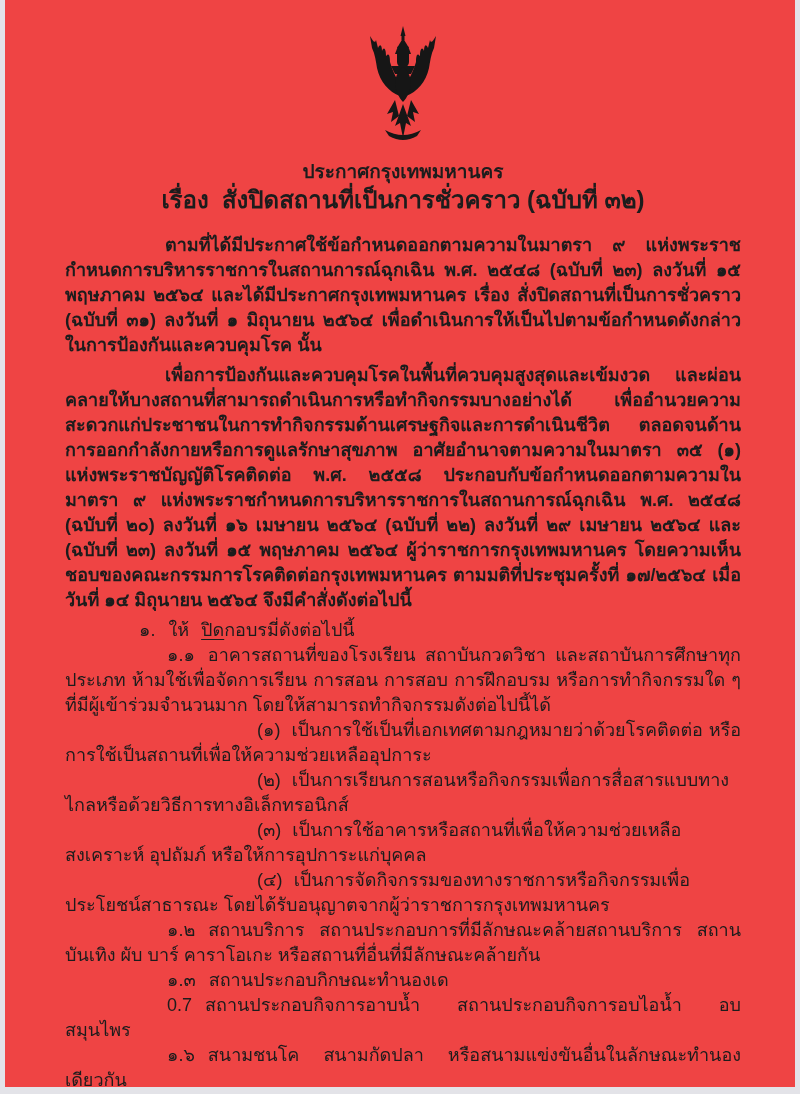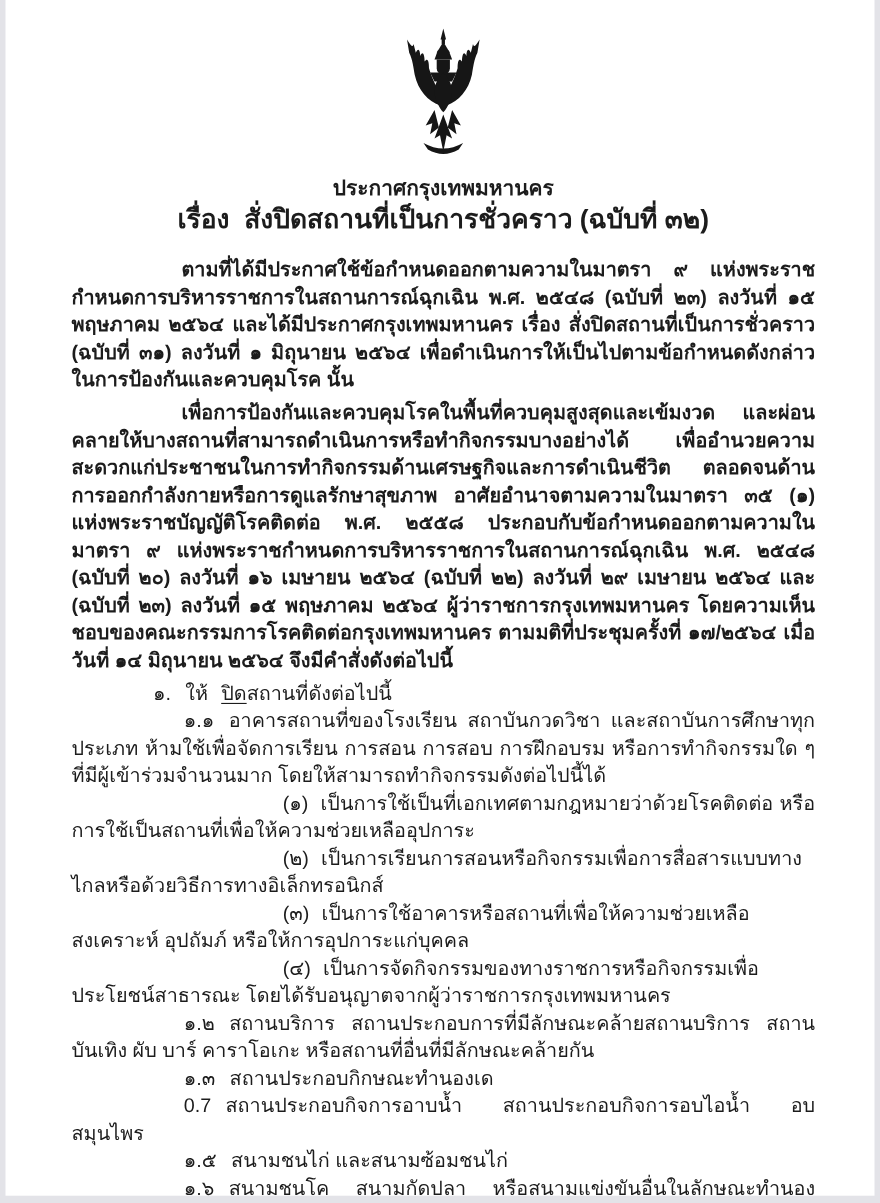--- a/index.html
+++ b/index.html
@@ -7,21 +7,21 @@
     width:800px;height:1094px;
     background:#e3e3e8;
     overflow:hidden;
     font-family:"Liberation Sans","DejaVu Sans",sans-serif;
     color:#1c1c1c;
     position:relative;
   }
   .page{
     position:absolute;left:5px;top:0;
     width:790px;height:1087px;
-    background:#ffffff;
+    background:#ef4444;
     box-sizing:border-box;
     padding:0 54px 0 60px;
   }
   .emblem-wrap{text-align:center;padding-top:26px;height:120px;}
   .title{
     font-size:19px;font-weight:700;text-align:center;
     margin:12px 0 0;line-height:27px;
   }
   .subject{
     font-size:24px;font-weight:700;text-align:center;
@@ -70,36 +70,35 @@
 
   <h1 class="title">ประกาศกรุงเทพมหานคร</h1>
   <h2 class="subject">เรื่อง  สั่งปิดสถานที่เป็นการชั่วคราว (ฉบับที่ ๓๒)</h2>
 
   <div class="body-text">
 
     <p class="para indent">ตามที่ได้มีประกาศใช้ข้อกำหนดออกตามความในมาตรา ๙ แห่งพระราชกำหนดการบริหารราชการในสถานการณ์ฉุกเฉิน พ.ศ. ๒๕๔๘ (ฉบับที่ ๒๓) ลงวันที่ ๑๕ พฤษภาคม ๒๕๖๔ และได้มีประกาศกรุงเทพมหานคร เรื่อง สั่งปิดสถานที่เป็นการชั่วคราว (ฉบับที่ ๓๑) ลงวันที่ ๑ มิถุนายน ๒๕๖๔ เพื่อดำเนินการให้เป็นไปตามข้อกำหนดดังกล่าว ในการป้องกันและควบคุมโรค นั้น</p>
 
     <p class="para indent gap">เพื่อการป้องกันและควบคุมโรคในพื้นที่ควบคุมสูงสุดและเข้มงวด และผ่อนคลายให้บางสถานที่สามารถดำเนินการหรือทำกิจกรรมบางอย่างได้ เพื่ออำนวยความสะดวกแก่ประชาชนในการทำกิจกรรมด้านเศรษฐกิจและการดำเนินชีวิต ตลอดจนด้านการออกกำลังกายหรือการดูแลรักษาสุขภาพ อาศัยอำนาจตามความในมาตรา ๓๕ (๑) แห่งพระราชบัญญัติโรคติดต่อ พ.ศ. ๒๕๕๘ ประกอบกับข้อกำหนดออกตามความในมาตรา ๙ แห่งพระราชกำหนดการบริหารราชการในสถานการณ์ฉุกเฉิน พ.ศ. ๒๕๔๘ (ฉบับที่ ๒๐) ลงวันที่ ๑๖ เมษายน ๒๕๖๔ (ฉบับที่ ๒๒) ลงวันที่ ๒๙ เมษายน ๒๕๖๔ และ (ฉบับที่ ๒๓) ลงวันที่ ๑๕ พฤษภาคม ๒๕๖๔ ผู้ว่าราชการกรุงเทพมหานคร โดยความเห็นชอบของคณะกรรมการโรคติดต่อกรุงเทพมหานคร ตามมติที่ประชุมครั้งที่ ๑๗/๒๕๖๔ เมื่อวันที่ ๑๔ มิถุนายน ๒๕๖๔ จึงมีคำสั่งดังต่อไปนี้</p>
 
-    <p class="clause"><span class="no">๑.</span><span>ให้</span><span class="u">ปิด</span><span>สถานที่ดังต่อไปนี้</span></p>
+    <p class="clause"><span class="no">๑.</span><span>ให้</span><span class="u">ปิด</span><span>กอบรมี่ดังต่อไปนี้</span></p>
 
     <p class="para item"><span class="no">๑.๑</span><span>อาคารสถานที่ของโรงเรียน สถาบันกวดวิชา และสถาบันการศึกษาทุกประเภท ห้ามใช้เพื่อจัดการเรียน การสอน การสอบ การฝึกอบรม หรือการทำกิจกรรมใด ๆ ที่มีผู้เข้าร่วมจำนวนมาก โดยให้สามารถทำกิจกรรมดังต่อไปนี้ได้</span></p>
 
     <p class="para sub"><span class="no-sub">(๑)</span><span>เป็นการใช้เป็นที่เอกเทศตามกฎหมายว่าด้วยโรคติดต่อ หรือการใช้เป็นสถานที่เพื่อให้ความช่วยเหลืออุปการะ</span></p>
 
     <p class="para sub"><span class="no-sub">(๒)</span><span>เป็นการเรียนการสอนหรือกิจกรรมเพื่อการสื่อสารแบบทางไกลหรือด้วยวิธีการทางอิเล็กทรอนิกส์</span></p>
 
     <p class="para sub"><span class="no-sub">(๓)</span><span>เป็นการใช้อาคารหรือสถานที่เพื่อให้ความช่วยเหลือ สงเคราะห์ อุปถัมภ์ หรือให้การอุปการะแก่บุคคล</span></p>
 
     <p class="para sub"><span class="no-sub">(๔)</span><span>เป็นการจัดกิจกรรมของทางราชการหรือกิจกรรมเพื่อประโยชน์สาธารณะ โดยได้รับอนุญาตจากผู้ว่าราชการกรุงเทพมหานคร</span></p>
 
     <p class="para item"><span class="no">๑.๒</span><span>สถานบริการ สถานประกอบการที่มีลักษณะคล้ายสถานบริการ สถานบันเทิง ผับ บาร์ คาราโอเกะ หรือสถานที่อื่นที่มีลักษณะคล้ายกัน</span></p>
 
     <p class="para item"><span class="no">๑.๓</span><span>สถานประกอบกิกษณะทำนองเด</span></p>
 
     <p class="para item"><span class="no">0.7</span><span>สถานประกอบกิจการอาบน้ำ สถานประกอบกิจการอบไอน้ำ อบสมุนไพร</span></p>
 
-    <p class="para item"><span class="no">๑.๕</span><span>สนามชนไก่ และสนามซ้อมชนไก่</span></p>
 
     <p class="para item"><span class="no">๑.๖</span><span>สนามชนโค สนามกัดปลา หรือสนามแข่งขันอื่นในลักษณะทำนองเดียวกัน</span></p>
 
   </div>
 </div>
 
 </body></html>

